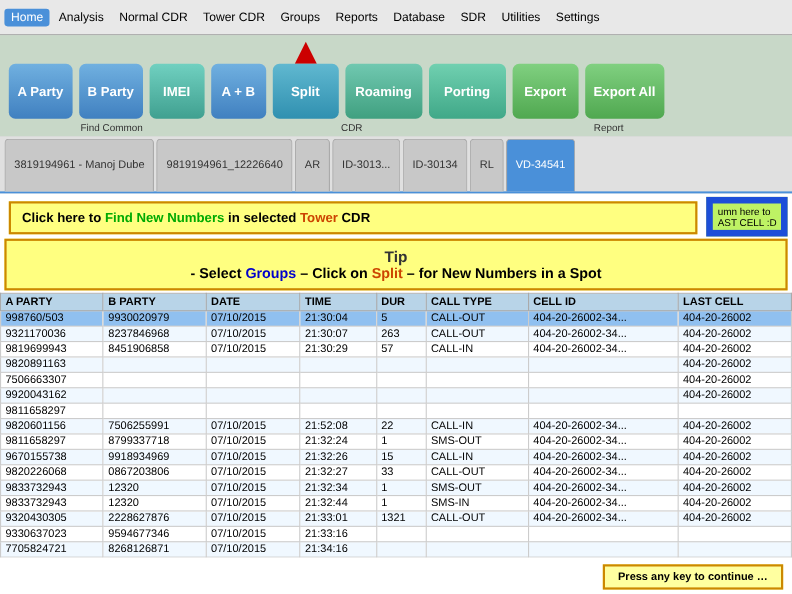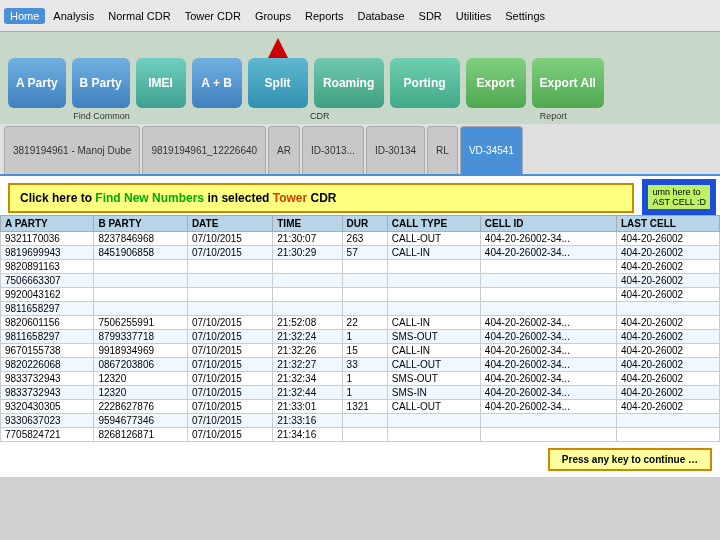--- a/index.html
+++ b/index.html
@@ -131,36 +131,54 @@
   <div style="display:flex; align-items:stretch; margin: 3px 4px 0 4px; gap: 4px;">
     <div class="tooltip-banner" style="flex:1; font-size:12px;">
       <span>Click here to </span><span class="notice-green">Find New Numbers</span><span> in selected </span><span class="notice-orange">Tower</span><span> CDR</span>
     </div>
     <div style="background:#bef264; border:6px solid #1d4ed8; padding: 2px 4px; font-size:9px; display:flex; flex-direction:column; justify-content:space-between; min-width:60px;">
       <div>umn here to</div>
       <div>AST CELL :D</div>
     </div>
   </div>
 
+  <div style="position:relative;">
+    <div class="tip-box">
+      <div class="tip-title">Tip</div>
+      <div class="tip-text">
+        <span>- Select </span><span class="notice-blue">Groups</span><span> – Click on </span><span class="notice-orange">Split</span><span> – for New Numbers in a Spot</span>
+      </div>
+    </div>
+  </div>
 
   <div class="table-container">
     <table class="data-table">
       <thead>
         <tr>
           <th>A PARTY</th>
           <th>B PARTY</th>
           <th>DATE</th>
           <th>TIME</th>
           <th>DUR</th>
           <th>CALL TYPE</th>
           <th>CELL ID</th>
           <th>LAST CELL</th>
         </tr>
       </thead>
       <tbody id="table-body">
+      <tr class="selected">
+            <td>998760/503</td>
+            <td>9930020979</td>
+            <td>07/10/2015</td>
+            <td>21:30:04</td>
+            <td>5</td>
+            <td>CALL-OUT</td>
+            <td>404-20-26002-34...</td>
+            <td>404-20-26002</td>
+          </tr>
           <tr>
             <td>9321170036</td>
             <td>8237846968</td>
             <td>07/10/2015</td>
             <td>21:30:07</td>
             <td>263</td>
             <td>CALL-OUT</td>
             <td>404-20-26002-34...</td>
             <td>404-20-26002</td>
           </tr>

